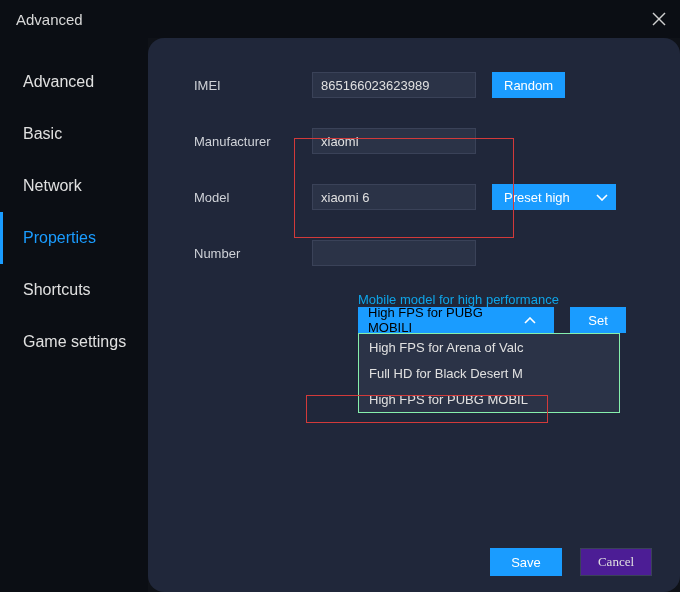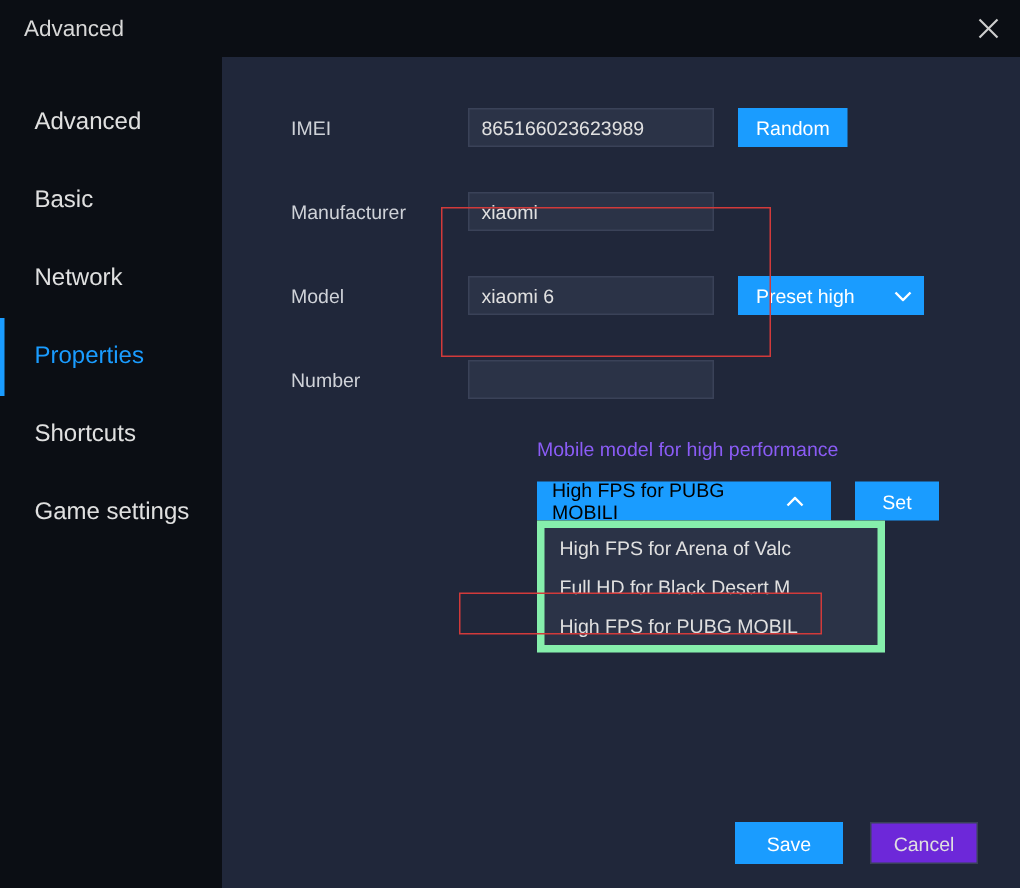--- a/index.html
+++ b/index.html
@@ -49,21 +49,21 @@
   }
   .sidebar-item.active {
     color: #1a9cff;
     border-left: 3px solid #1a9cff;
   }
   .main {
     flex: 1;
     background: #20273a;
     position: relative;
     padding: 30px 0 0 0;
-    display: flex; flex-direction: column;
+    display: flex; flex-direction: column; border-radius: 16px;
   }
   .form-area {
     padding-left: 46px;
     flex: 1;
   }
   .row {
     display: flex; align-items: center;
     height: 34px;
     margin-bottom: 22px;
   }
@@ -86,67 +86,67 @@
     min-width: 64px;
     background: #1a9cff;
     color: #fff;
     border: none;
     font-size: 13px;
     padding: 0 12px;
     cursor: pointer;
     display: inline-flex; align-items: center; justify-content: center;
   }
   .btn-secondary {
-    background: #6d28d9;
+    background: #4c1d95;
     color: #e0e0e0;
     border: 1px solid #3a4258;
+    font-family: Liberation Serif, serif;
   }
   .preset-btn {
     min-width: 124px;
     justify-content: space-between;
     padding: 0 10px 0 12px;
   }
   .chevron {
     display: inline-block;
     width: 10px; height: 6px;
   }
   .chevron svg { display: block; }
   .gap12 { margin-left: 16px; }
   .red-box {
     position: absolute;
     border: 1px solid #d23a3a;
     pointer-events: none;
   }
   .perf-label {
     margin-top: 4px;
-    margin-bottom: 14px;
     padding-left: 164px;
-    color: #8b5cf6;
+    color: #0ea5e9;
     font-size: 13px;
   }
   .dropdown-wrap {
     padding-left: 164px;
     display: flex; align-items: flex-start;
     position: relative;
   }
   .dropdown-btn {
     width: 196px; height: 26px;
     background: #1a9cff;
     color: #000000;
     display: flex; align-items: center; justify-content: space-between;
     padding: 0 20px 0 10px;
     font-size: 13px;
     cursor: pointer;
   }
   .dropdown-list {
     position: absolute;
     top: 26px; left: 164px;
-    width: 232px;
+    width: 262px;
     background: #2b3347;
-    border: 5px solid #86efac;
+    border: 1px solid #86efac;
   }
   .dropdown-item {
     height: 26px;
     display: flex; align-items: center;
     padding: 0 10px;
     color: #e0e0e0;
     font-size: 13px;
     cursor: pointer;
   }
   .footer {

